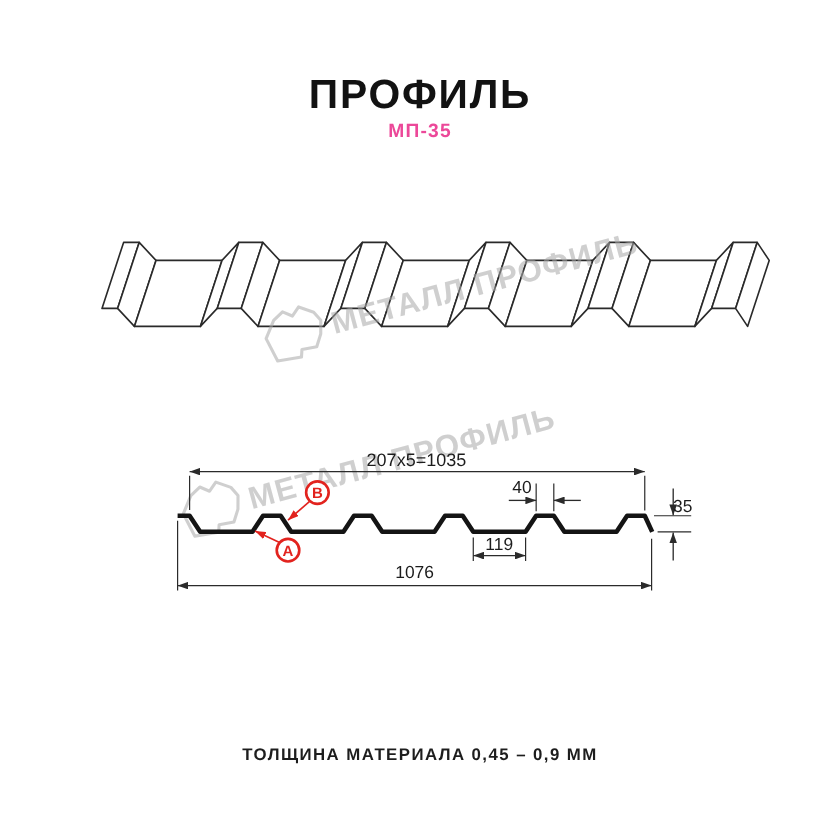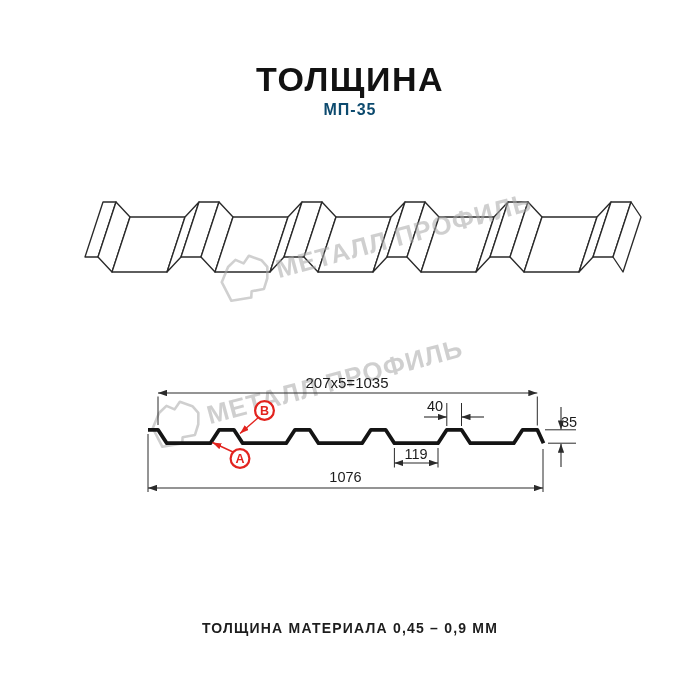--- a/index.html
+++ b/index.html
@@ -6,21 +6,21 @@
   body{
     width:700px;height:700px;background:#ffffff;position:relative;overflow:hidden;
     font-family:"Liberation Sans", sans-serif;
   }
   .page-title{
     position:absolute;top:60px;left:0;width:700px;text-align:center;
     font-size:34px;font-weight:700;letter-spacing:1.5px;color:#121212;
   }
   .page-subtitle{
     position:absolute;top:101px;left:0;width:700px;text-align:center;
-    font-size:16px;font-weight:700;letter-spacing:1px;color:#0c4a6e;
+    font-size:16px;font-weight:700;letter-spacing:1px;color:#ec4899;
   }
   .footer-note{
     position:absolute;top:620px;left:0;width:700px;text-align:center;
     font-size:14px;font-weight:700;letter-spacing:1.2px;color:#1d1d1d;
   }
   svg.art{position:absolute;left:0;top:0;}
   .dim-text{font-size:14.5px;fill:#1c1c1c;}
   .dim-line{stroke:var(--line);stroke-width:1.1;fill:none;}
   .ext-line{stroke:var(--line);stroke-width:1;fill:none;}
   .profile{stroke:#141414;stroke-width:3.8;fill:none;stroke-linejoin:round;}
@@ -28,21 +28,21 @@
   .wm{opacity:0.55;}
   .wm text{fill:var(--wm);font-size:26px;font-weight:700;letter-spacing:1px;}
   .wm path{stroke:var(--wm);stroke-width:2.6;fill:none;stroke-linejoin:round;stroke-linecap:round;}
   .red-anno circle{fill:#ffffff;stroke:var(--red);stroke-width:2.2;}
   .red-anno text{fill:var(--red);font-size:12.5px;font-weight:700;}
   .red-anno line{stroke:var(--red);stroke-width:1.4;}
 </style>
 </head>
 <body>
 
-<div class="page-title">ТОЛЩИНА</div>
+<div class="page-title">ПРОФИЛЬ</div>
 <div class="page-subtitle">МП-35</div>
 
 <svg class="art" width="700" height="700" viewBox="0 0 700 700">
   <defs>
     <marker id="arrK" markerWidth="9" markerHeight="6.4" refX="9" refY="3.2" orient="auto" markerUnits="userSpaceOnUse">
       <path d="M0,0 L9,3.2 L0,6.4 Z" style="fill:var(--line)"></path>
     </marker>
     <marker id="arrKs" markerWidth="9" markerHeight="6.4" refX="9" refY="3.2" orient="auto-start-reverse" markerUnits="userSpaceOnUse">
       <path d="M0,0 L9,3.2 L0,6.4 Z" style="fill:var(--line)"></path>
     </marker>

